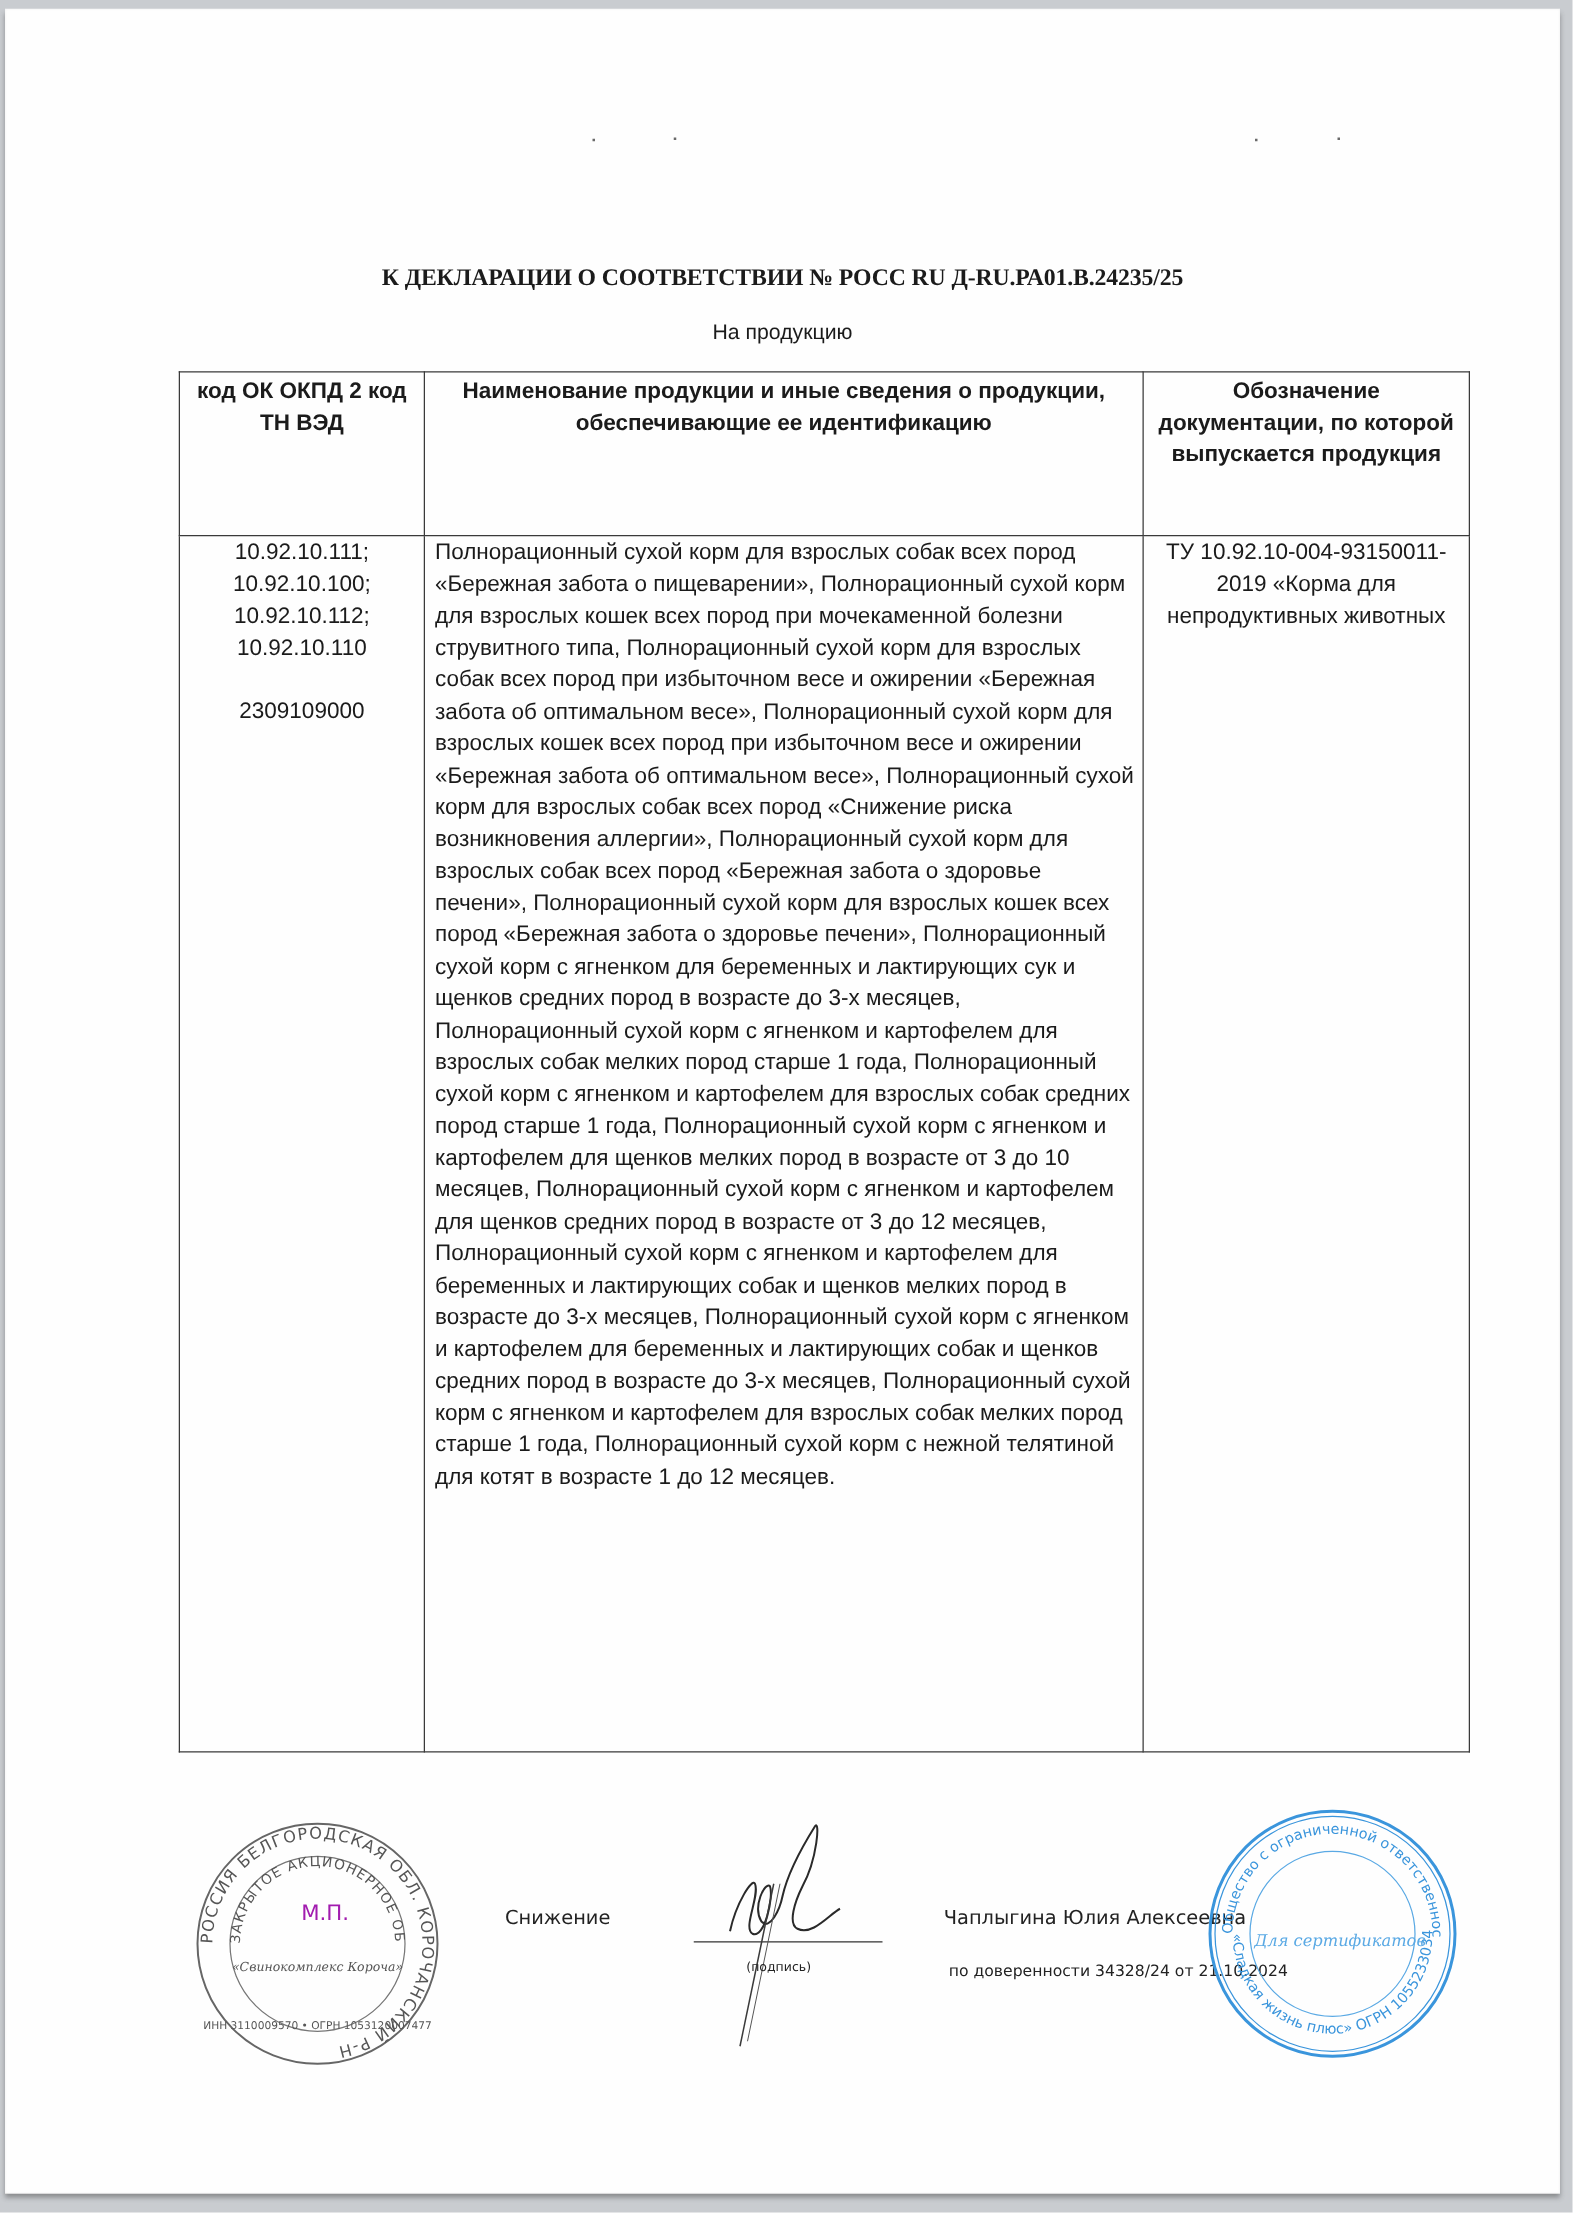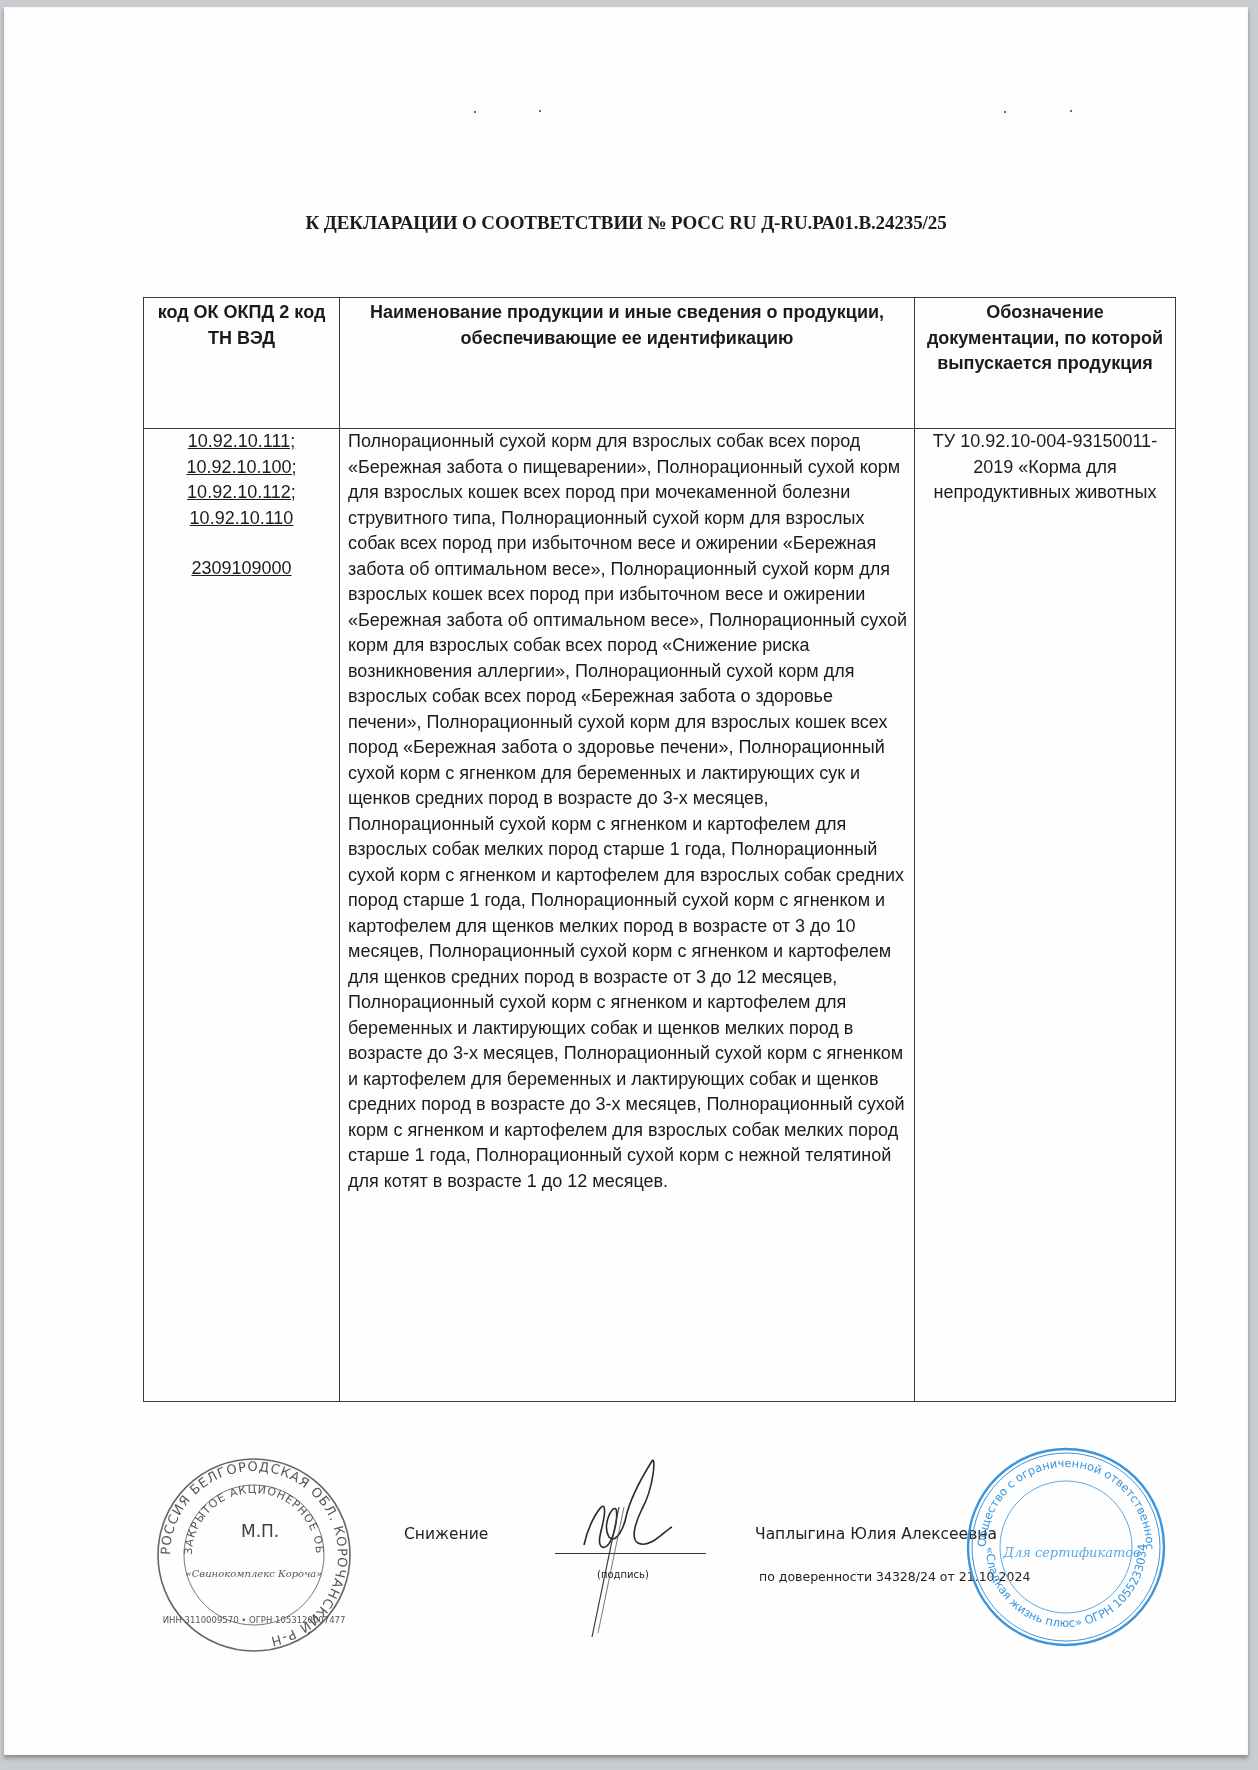--- a/index.html
+++ b/index.html
@@ -65,21 +65,20 @@
       text-align: center;
       padding: 2px 6px 0 6px;
       height: 128px;
     }
     table.decl td {
       padding: 0 6px;
     }
     td.codes {
       text-align: center;
       height: 972px;
-      text-decoration: underline;
     }
     td.codes .gap { height: 25px; }
     td.desc {
       text-align: left;
       padding-left: 8px !important;
     }
     td.doc {
       text-align: center;
     }
     .sign-area {
@@ -95,21 +94,21 @@
       left: 150px;
       top: 8px;
       width: 200px;
       height: 200px;
     }
     .mp-label {
       position: absolute;
       left: 237px;
       top: 74px;
       font-size: 17px;
-      color: #404040;
+      color: #a21caf;
     }
     .applicant-label {
       position: absolute;
       left: 400px;
       top: 78px;
       font-size: 15.5px;
       color: #222;
     }
     .sign-line {
       position: absolute;
@@ -158,20 +157,21 @@
 </head>
 <body>
 
 <div class="sheet">
   <div class="scan-dot" style="left:470px;top:104px;"></div>
   <div class="scan-dot" style="left:535px;top:103px;"></div>
   <div class="scan-dot" style="left:1000px;top:104px;"></div>
   <div class="scan-dot" style="left:1066px;top:103px;"></div>
 
   <div class="title" style="top:205px;font-family:Liberation Serif, serif;">К ДЕКЛАРАЦИИ О СООТВЕТСТВИИ № РОСС RU Д-RU.РА01.В.24235/25</div>
+  <div class="subtitle" style="top:249px;">На продукцию</div>
 
   <table class="decl">
     <colgroup>
       <col style="width:196px">
       <col style="width:575px">
       <col style="width:261px">
     </colgroup>
     <thead>
       <tr>
         <th>код ОК ОКПД 2 код ТН ВЭД</th>

